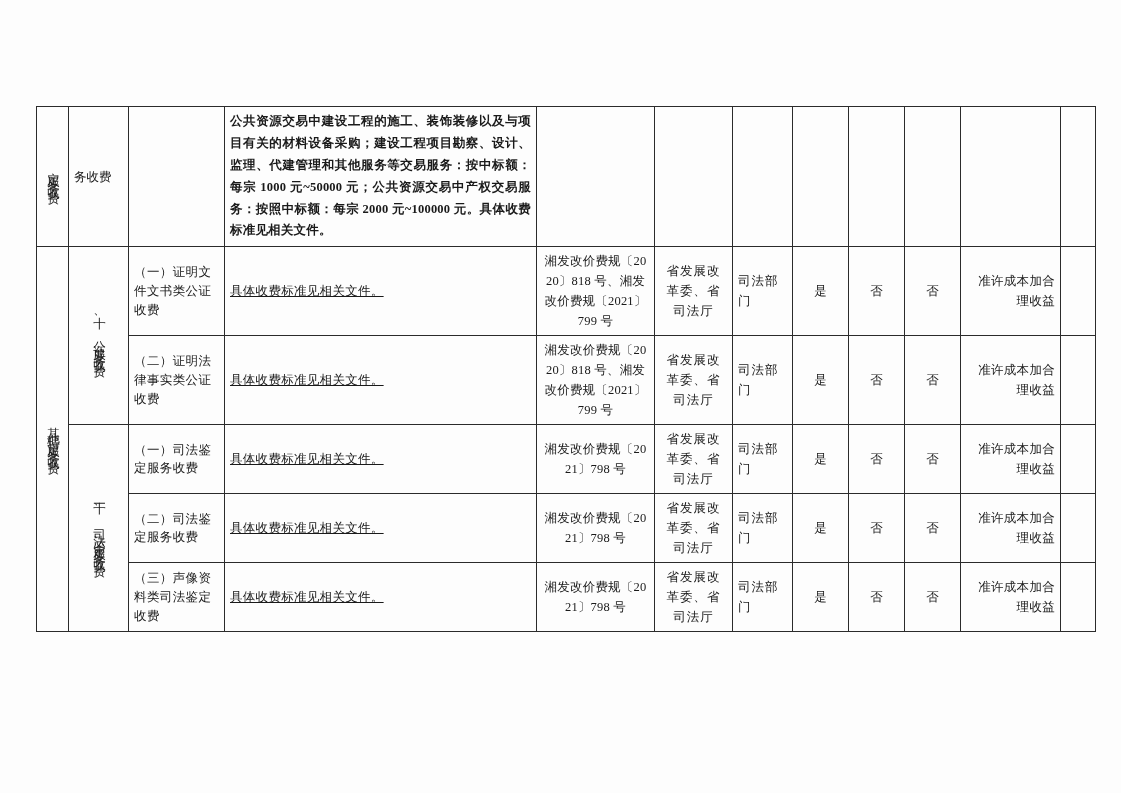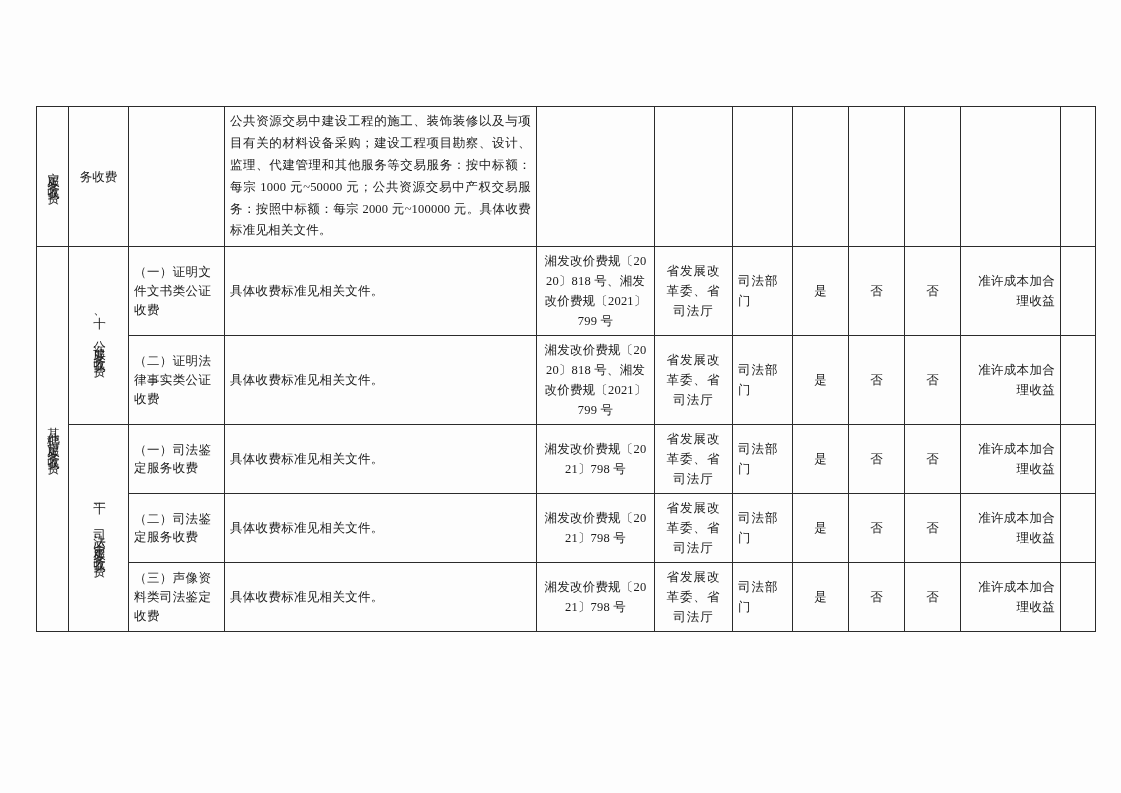--- a/index.html
+++ b/index.html
@@ -65,21 +65,21 @@
     height: auto;
   }
   .cell-vert {
     text-align: center;
     vertical-align: middle;
     padding: 6px 2px;
   }
   .cell-vert .vert {
     display: inline-block;
   }
-  .center { text-align: center; }
+  .center { }
   .item-name {
     line-height: 1.5;
     letter-spacing: 0.4px;
   }
   .doc-ref {
     text-align: center;
     line-height: 1.6;
     letter-spacing: 0.2px;
     font-family: Liberation Serif, serif;
   }
@@ -101,25 +101,27 @@
     line-height: 1.6;
     padding-left: 6px;
     letter-spacing: 0.3px;
   }
   .desc {
     line-height: 1.75;
     letter-spacing: 0.2px;
     text-align: justify;
     text-align-last: left;
     padding: 6px 7px;
+    font-weight: bold;
   }
   .desc-simple {
     line-height: 1.6;
     letter-spacing: 0.3px;
     padding-left: 7px;
+    text-decoration: underline;
   }
 </style>
 </head>
 <body>
 
 <div class="page">
   <div class="sheet">
     <table class="fee-table">
       <colgroup>
         <col class="c0">

